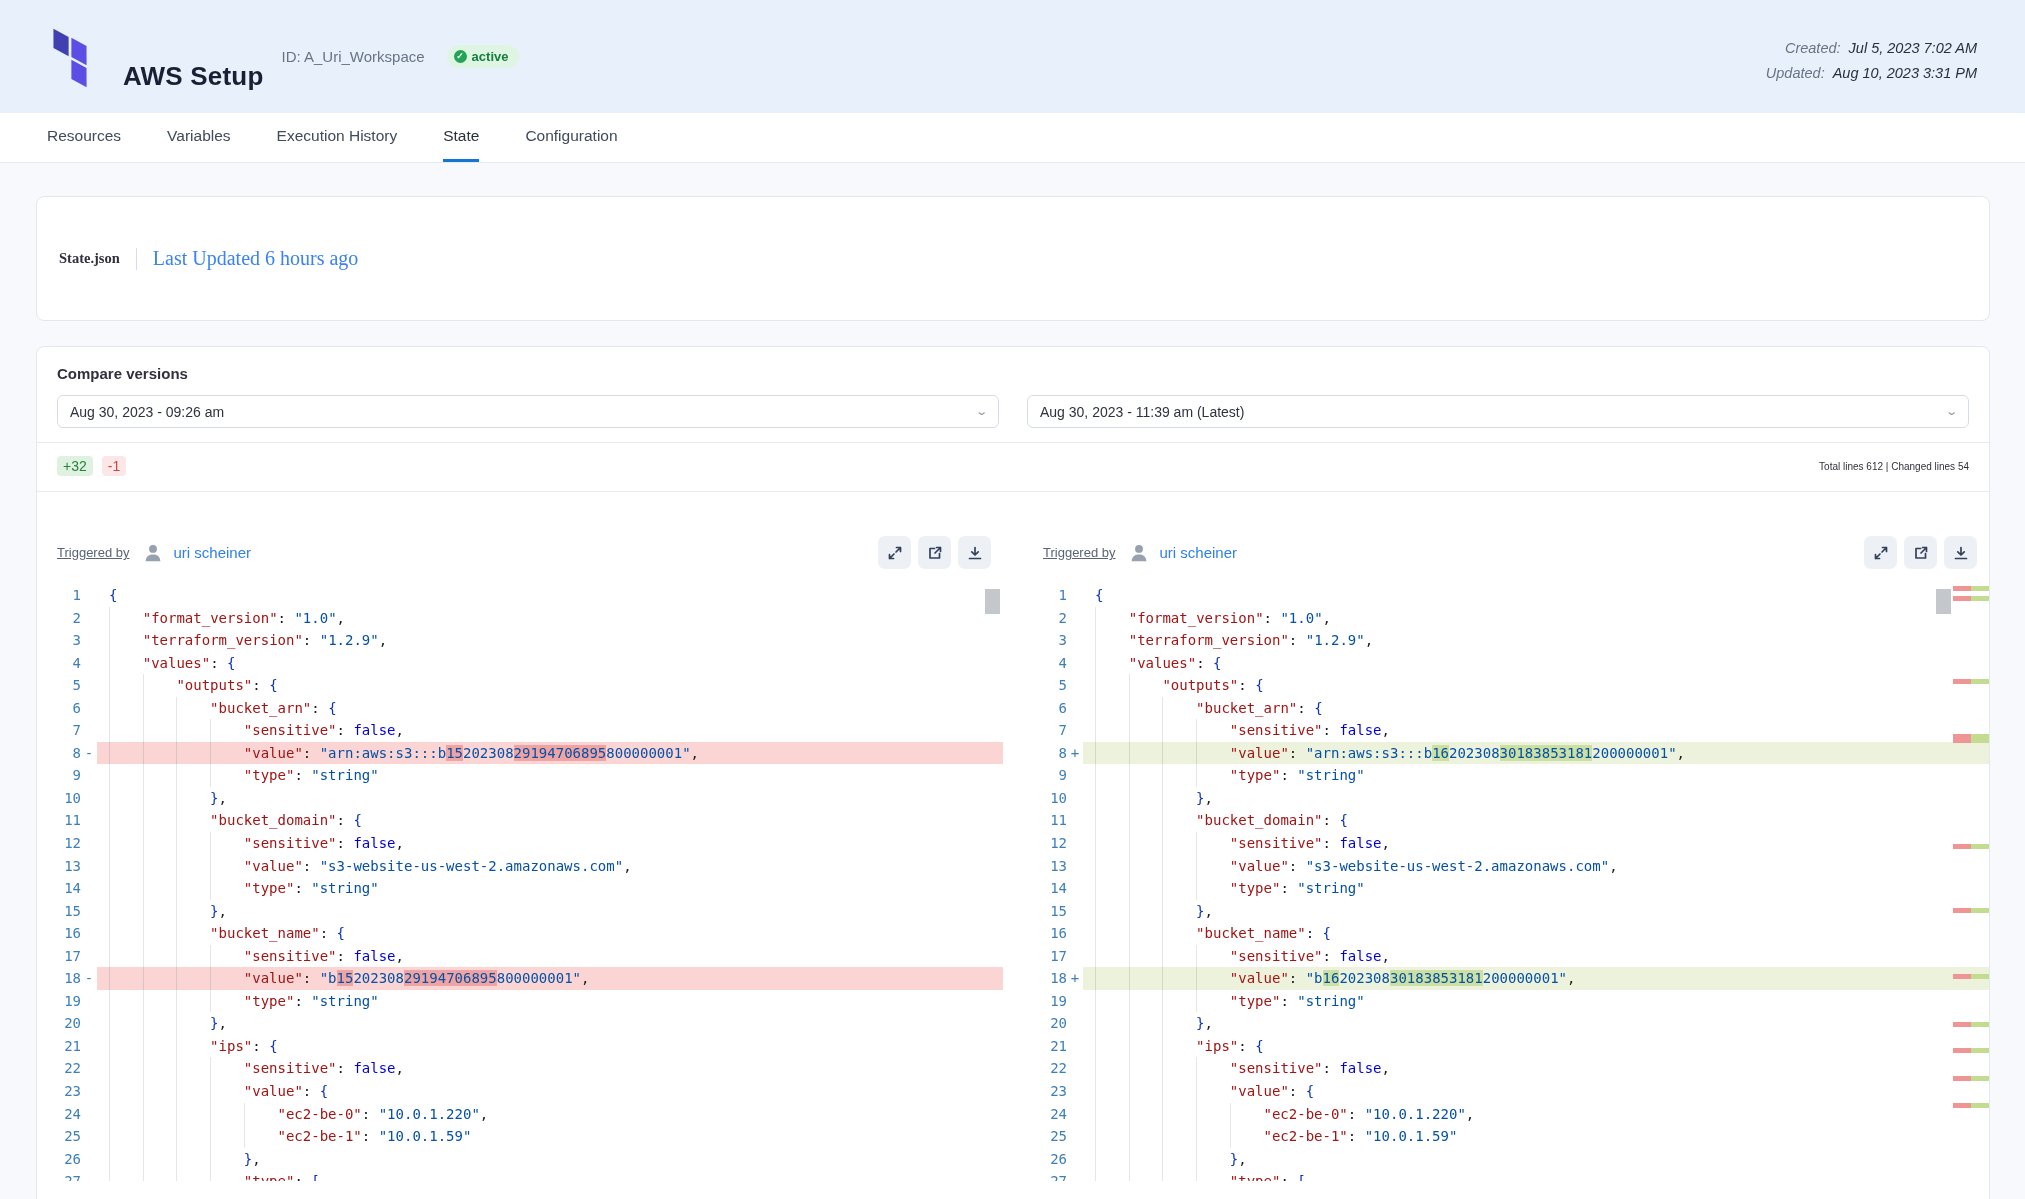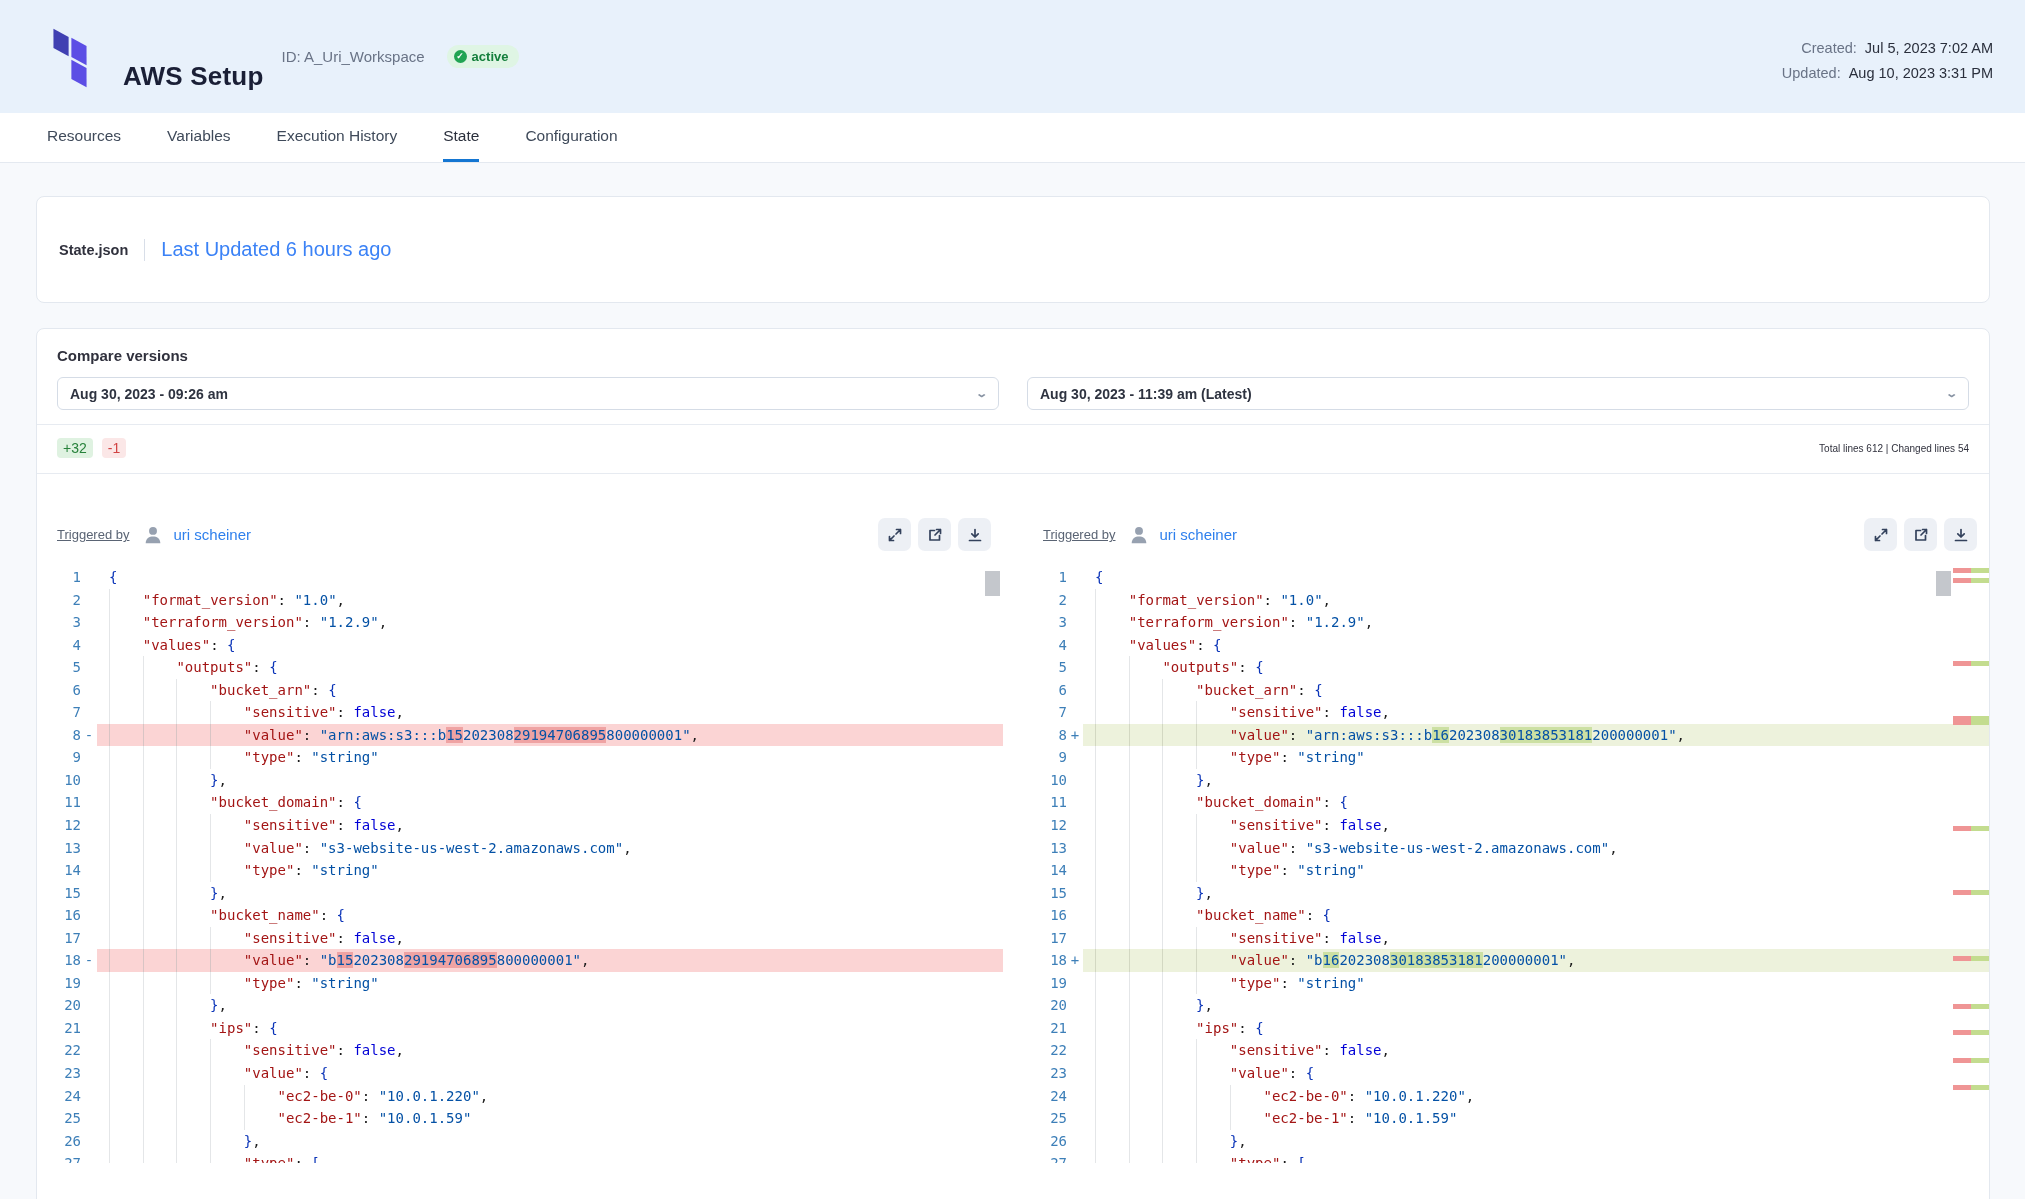--- a/index.html
+++ b/index.html
@@ -13,44 +13,44 @@
   .breadcrumb .sep { color:#6E9BD8; font-size:12px; }
   .cube-ic { width:17px; height:17px; margin-right:3px; }
   .title-row { display:flex; align-items:center; margin-top:9px; }
   .tf-logo { width:46px; height:62px; margin-left:11px; }
   .page-title { font-size:26px; font-weight:600; color:#1A1F36; margin-left:30px; letter-spacing:.2px;margin-top:40px;}
   .ws-id { font-size:15px; color:#697386; margin-left:18px; }
   .badge-active { display:inline-flex; align-items:center; gap:5px; background:#DFF5E4;
     color:#157F3C; font-size:13px; font-weight:700; border-radius:12px; padding:4px 11px 4px 7px; margin-left:22px;}
   .badge-dot { width:13px; height:13px; border-radius:50%; background:#21A453; color:#fff;
     font-size:9px; line-height:13px; text-align:center; font-weight:700;}
-  .meta { position:absolute; top:40px; right:32px; text-align:right; font-size:14.5px; }
+  .meta { position:absolute; top:40px; right:48px; text-align:right; font-size:14.5px;font-style:italic; }
   .meta-row { margin-bottom:9px; }
   .meta-label { color:#697386; margin-right:8px; }
   .meta-val { color:#2A2F3C; }
 
   
   .tabs { background:#fff; height:50px; display:flex; gap:46px; padding:0 0 0 47px;
     border-bottom:1px solid #E4E9F0; align-items:stretch; }
   .tab { display:flex; align-items:center; font-size:15.5px; color:#3F4A5A; cursor:pointer;
     border-bottom:3px solid transparent; padding-top:0; }
   .tab.active { border-bottom-color:#1476D2; font-weight:400; color:#2A2F3C; }
 
   
   .content { padding:33px 35px 0 36px; }
   .card { background:#fff; border:1px solid #E3E8EF; border-radius:8px; }
-  .filebar { height:107px; display:flex; align-items:center; padding:12px 22px; margin-bottom:25px;}
+  .filebar { height:125px; display:flex; align-items:center; padding:12px 22px; margin-bottom:25px;font-family:Liberation Serif, serif;}
   .filebar .fname { font-size:14.5px; font-weight:700; color:#30313D; }
   .vsep { width:1px; height:22px; background:#D8DEE8; margin:0 16px; }
   .filebar .fupd { font-size:20px; color:#3b82f6;text-align:center; }
 
   .compare-card { height:1054px; overflow:hidden; position:relative; }
   .cmp-head { padding:18px 20px 0 20px; }
   .cmp-title { font-size:15px; font-weight:700; color:#30313D; }
-  .dd-row { display:grid; grid-template-columns:1fr 1fr; gap:28px; padding:13px 20px 0 20px;font-weight:bold; }
+  .dd-row { display:grid; grid-template-columns:1fr 1fr; gap:28px; padding:13px 20px 0 20px; }
   .dropdown { height:33px; border:1px solid #D5DCE6; border-radius:6px; background:#fff;
     display:flex; align-items:center; justify-content:space-between; padding:0 12px; font-size:14px;
     color:#2E3340; cursor:pointer; }
   .chev { color:#8792A2; font-size:11px; transform:scaleX(1.4); }
   .divider { border-top:1px solid #E7EBF1; margin-top:14px; }
   .stats-row { display:flex; align-items:center; padding:13px 20px; }
   .chip { font-size:14px; font-weight:400; padding:2px 6px; border-radius:4px; }
   .chip.add { background:#DFF2E1; color:#27823B; margin-right:9px; }
   .chip.del { background:#FBE7E7; color:#D14343; }
   .totals { margin-left:auto; font-size:10px; color:#30313D; }

